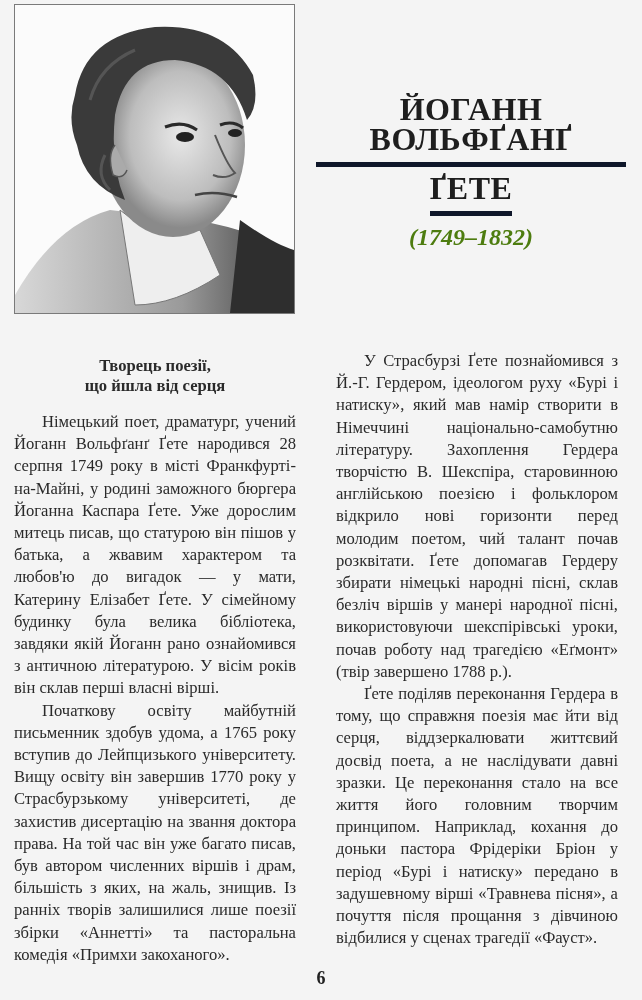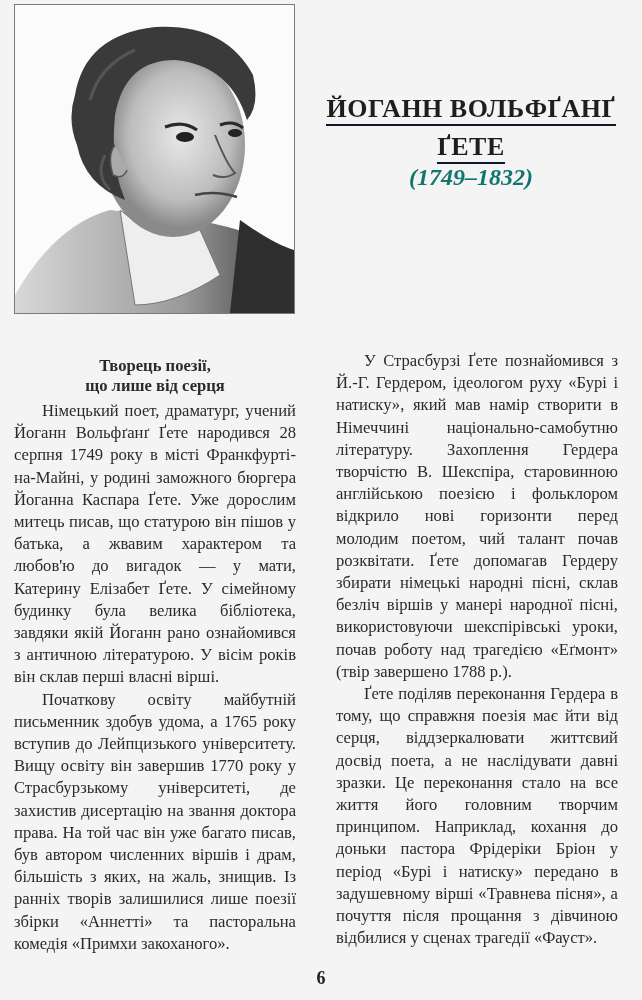--- a/index.html
+++ b/index.html
@@ -17,41 +17,41 @@
       background: #fbfbfb;
       overflow: hidden;
     }
     .portrait svg { width: 100%; height: 100%; display: block; }
     .title-block {
       position: absolute; left: 316px; top: 94px; width: 310px;
       text-align: center;
     }
     .title-line {
       display: inline-block;
-      font-weight: bold; font-size: 26px; letter-spacing: 0.5px;
+      font-weight: bold; font-size: 32px; letter-spacing: 0.5px;
       color: #1e1e1e;
-      border-bottom: 2px solid #0f172a;
-      line-height: 30px; padding-bottom: 0px;
+      border-bottom: 5px solid #0f172a;
+      line-height: 30px; padding-bottom: 8px;
     }
     .title-line.l2 { margin-top: 6px; text-align: center; }
     .years {
       font-weight: bold; font-style: italic; font-size: 24px;
-      color: #0f766e;
+      margin-top: 8px; color: #4d7c0f;
     }
     .col {
       position: absolute; top: 356px; width: 282px;
       font-size: 16.6px; line-height: 22.2px;
       text-align: justify;
       hyphens: manual;
     }
     .col.left { left: 14px; }
     .col.right { left: 336px; top: 350px; }
     .subhead {
       text-align: center; font-weight: bold; font-size: 16.6px;
-      line-height: 20px; margin-bottom: 4px;
+      line-height: 20px; margin-bottom: 15px;
     }
     .para { text-indent: 28px; margin: 0; }
     .page-number {
       position: absolute; left: 0; right: 0; top: 968px;
       text-align: center; font-size: 18px; font-weight: bold; color: #222;
     }
   </style>
 </head>
 <body>
 
@@ -89,21 +89,21 @@
 
 <div class="title-block">
   <div><span class="title-line">ЙОГАНН ВОЛЬФҐАНҐ</span></div>
   <div><span class="title-line l2">ҐЕТЕ</span></div>
   <div class="years">(1749–1832)</div>
 </div>
 
 <div class="col left">
   <div class="subhead">
     <div>Творець поезії,</div>
-    <div>що лише від серця</div>
+    <div>що йшла від серця</div>
   </div>
   <p class="para">Німецький поет, драматург, учений Йоганн Вольфґанґ Ґете народився 28 серпня 1749 року в місті Франкфурті-на-Майні, у родині заможного бюргера Йоганна Каспара Ґете. Уже дорослим митець писав, що статурою він пішов у батька, а жвавим характером та любов'ю до вигадок — у мати, Катерину Елізабет Ґете. У сімейному будинку була велика бібліотека, завдяки якій Йоганн рано ознайомився з античною літературою. У вісім років він склав перші власні вірші.</p>
   <p class="para">Початкову освіту майбутній письменник здобув удома, а 1765 року вступив до Лейпцизького університету. Вищу освіту він завершив 1770 року у Страсбурзькому університеті, де захистив дисертацію на звання доктора права. На той час він уже багато писав, був автором численних віршів і драм, більшість з яких, на жаль, знищив. Із ранніх творів залишилися лише поезії збірки «Аннетті» та пасторальна комедія «Примхи закоханого».</p>
 </div>
 
 <div class="col right">
   <p class="para">У Страсбурзі Ґете познайомився з Й.-Г. Гердером, ідеологом руху «Бурі і натиску», який мав намір створити в Німеччині національно-самобутню літературу. Захоплення Гердера творчістю В. Шекспіра, старовинною англійською поезією і фольклором відкрило нові горизонти перед молодим поетом, чий талант почав розквітати. Ґете допомагав Гердеру збирати німецькі народні пісні, склав безліч віршів у манері народної пісні, використовуючи шекспірівські уроки, почав роботу над трагедією «Еґмонт» (твір завершено 1788 р.).</p>
   <p class="para">Ґете поділяв переконання Гердера в тому, що справжня поезія має йти від серця, віддзеркалювати життєвий досвід поета, а не наслідувати давні зразки. Це переконання стало на все життя його головним творчим принципом. Наприклад, кохання до доньки пастора Фрідеріки Бріон у період «Бурі і натиску» передано в задушевному вірші «Травнева пісня», а почуття після прощання з дівчиною відбилися у сценах трагедії «Фауст».</p>
 </div>
 

